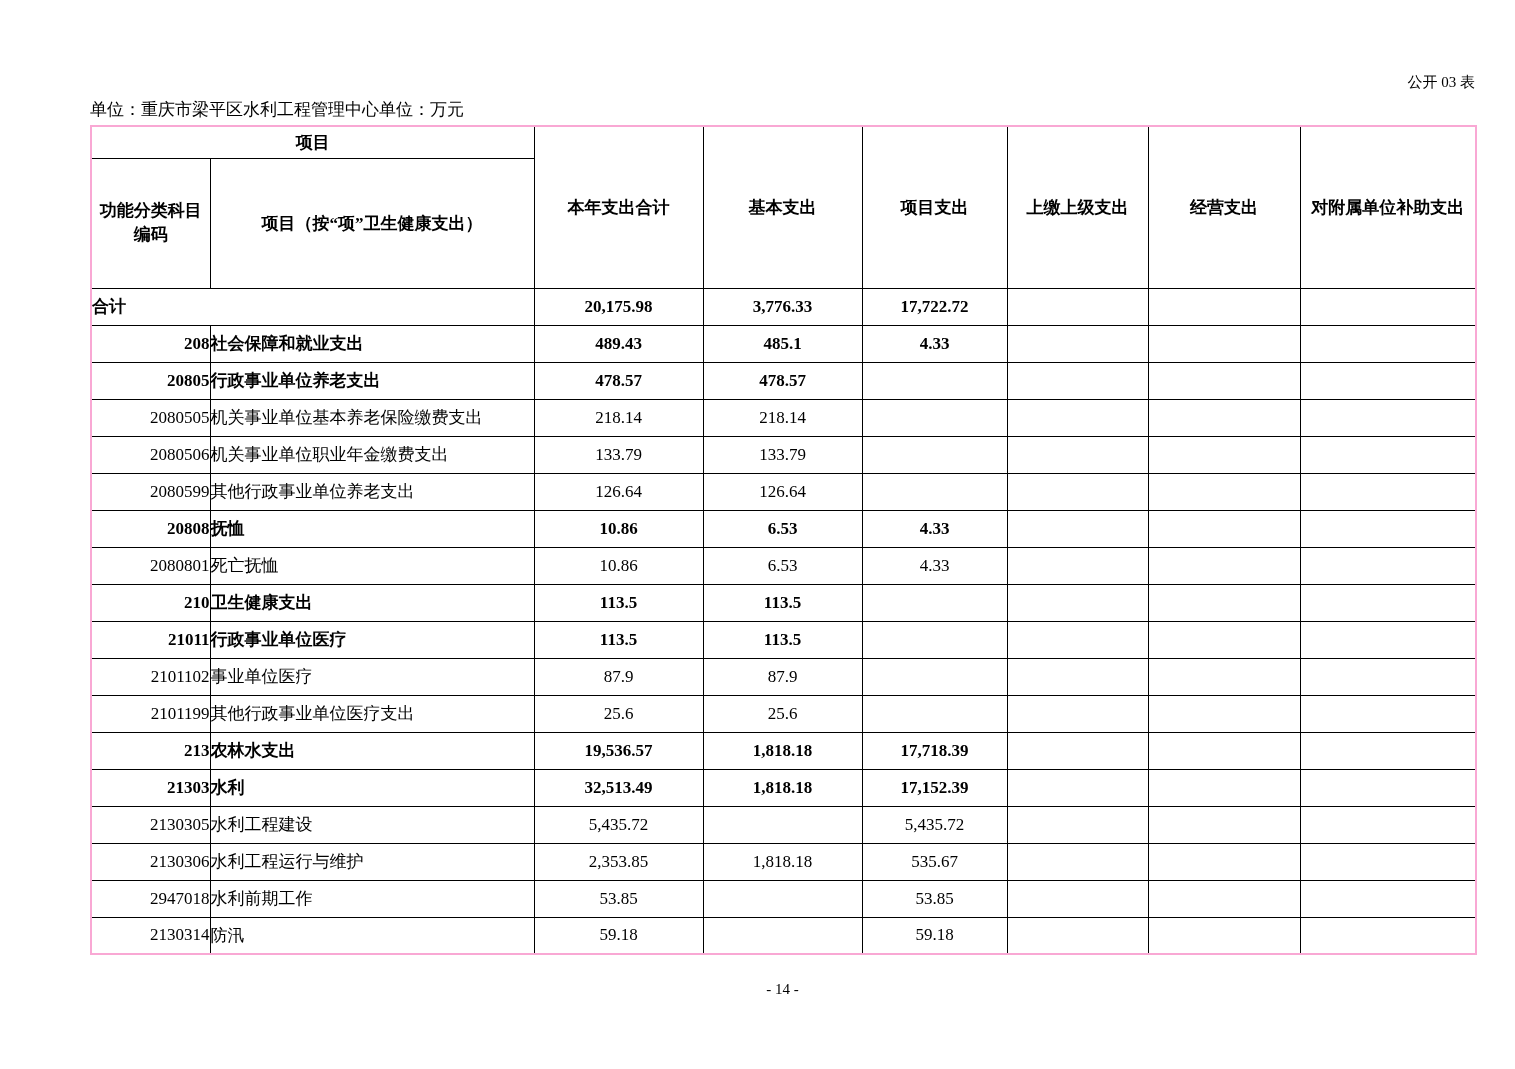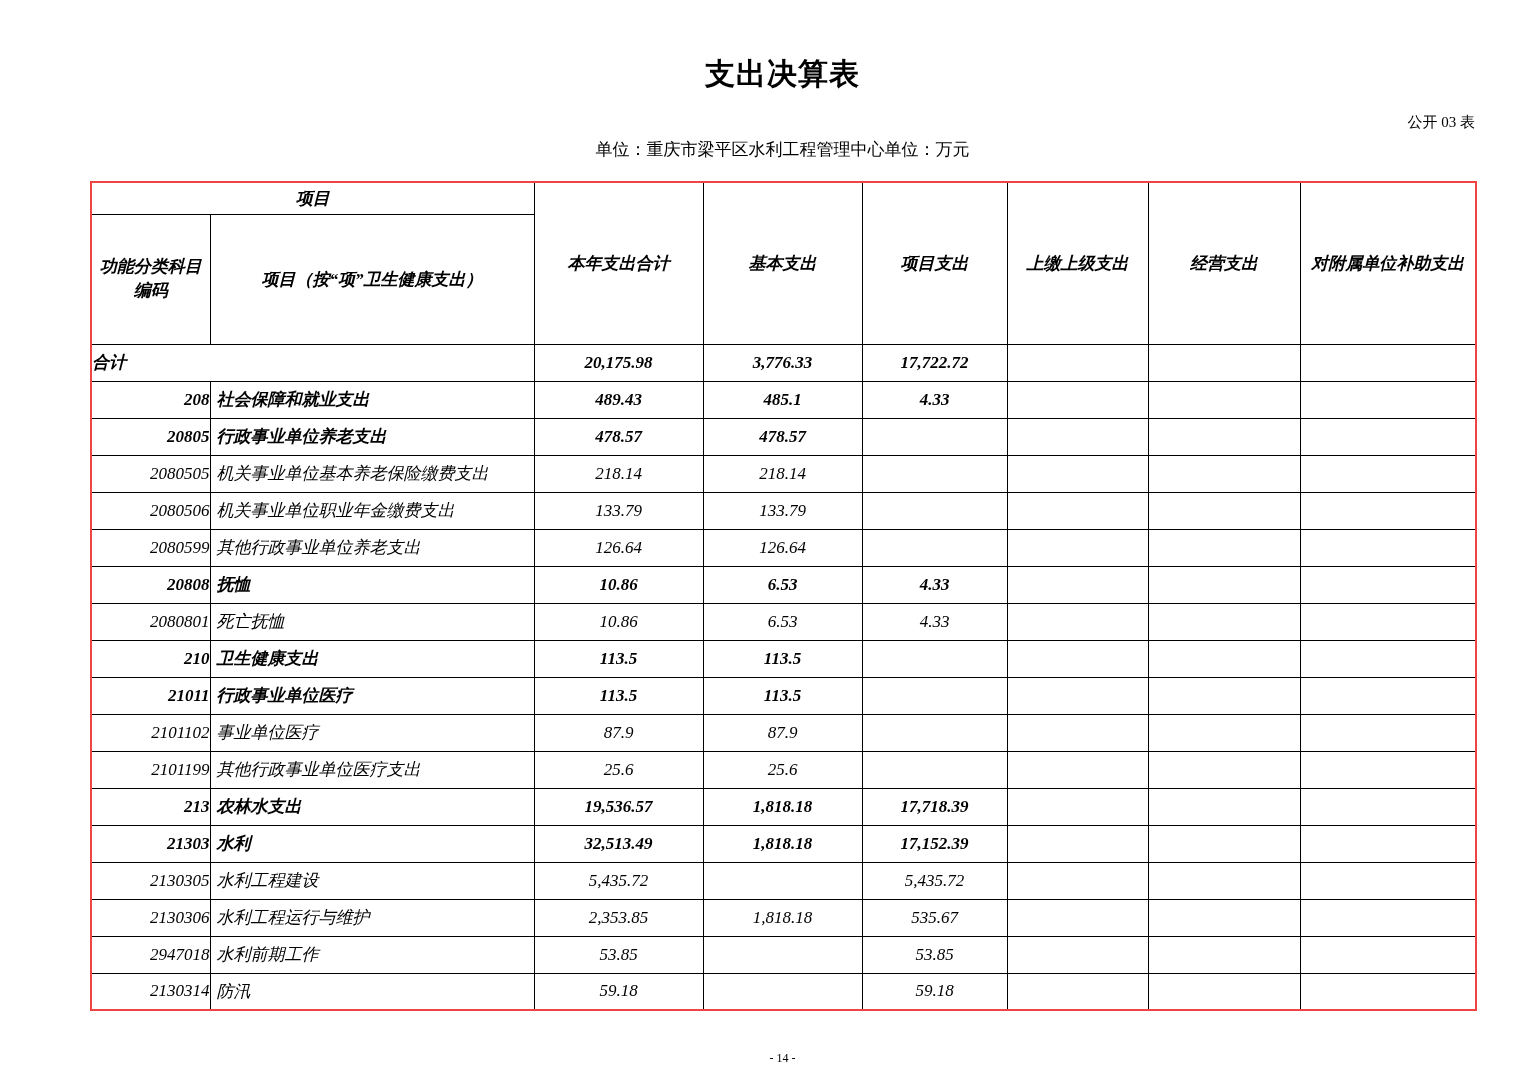--- a/index.html
+++ b/index.html
@@ -28,66 +28,64 @@
   .meta-right {
     width: 1385px;
     text-align: right;
     font-size: 15px;
     margin-top: 17px;
     line-height: 22px;
   }
   .meta-row {
     width: 1385px;
     display: flex;
-    justify-content: center;
+    justify-content: flex-start;
     font-size: 17px;
     margin-top: 6px;
-    margin-bottom: 20px;
+    margin-bottom: 4px;
     line-height: 22px;
   }
   table.fin-table {
     border-collapse: collapse;
     table-layout: fixed;
     width: 1385px;
-    border: 2px solid #ef4444;
-    font-style: italic;
+    border: 2px solid #f9a8d4;
   }
   .fin-table th, .fin-table td {
     border: 1px solid #000;
     font-size: 17px;
     padding: 0;
     vertical-align: middle;
     overflow: hidden;
   }
   .fin-table thead th {
     font-weight: bold;
     text-align: center;
   }
   tr.hrow-1 { height: 32px; }
   tr.hrow-2 { height: 130px; }
   .fin-table tbody tr { height: 37px; }
   .h-code { white-space: pre-line; line-height: 24px; }
   td.c-code { text-align: right; padding-left: 3px; }
-  td.c-name { text-align: left; padding-left: 6px; }
+  td.c-name { text-align: left; }
   td.num   { text-align: center; }
   td.center{ }
   tr.bold td { font-weight: bold; }
   .page-footer {
     width: 1385px;
     text-align: center;
-    font-size: 12px;
-    margin-top: 40px;
+    font-size: 15px;
+    margin-top: 26px;
   }
 </style>
 </head>
 <body>
 
 <div class="page">
 
-  <h1 class="doc-title">支出决算表</h1>
 
   <div class="meta-right">公开 03 表</div>
 
   <div class="meta-row">
     <span>单位：重庆市梁平区水利工程管理中心</span>
     <span>单位：万元</span>
   </div>
 
   <table class="fin-table">
     <colgroup>

